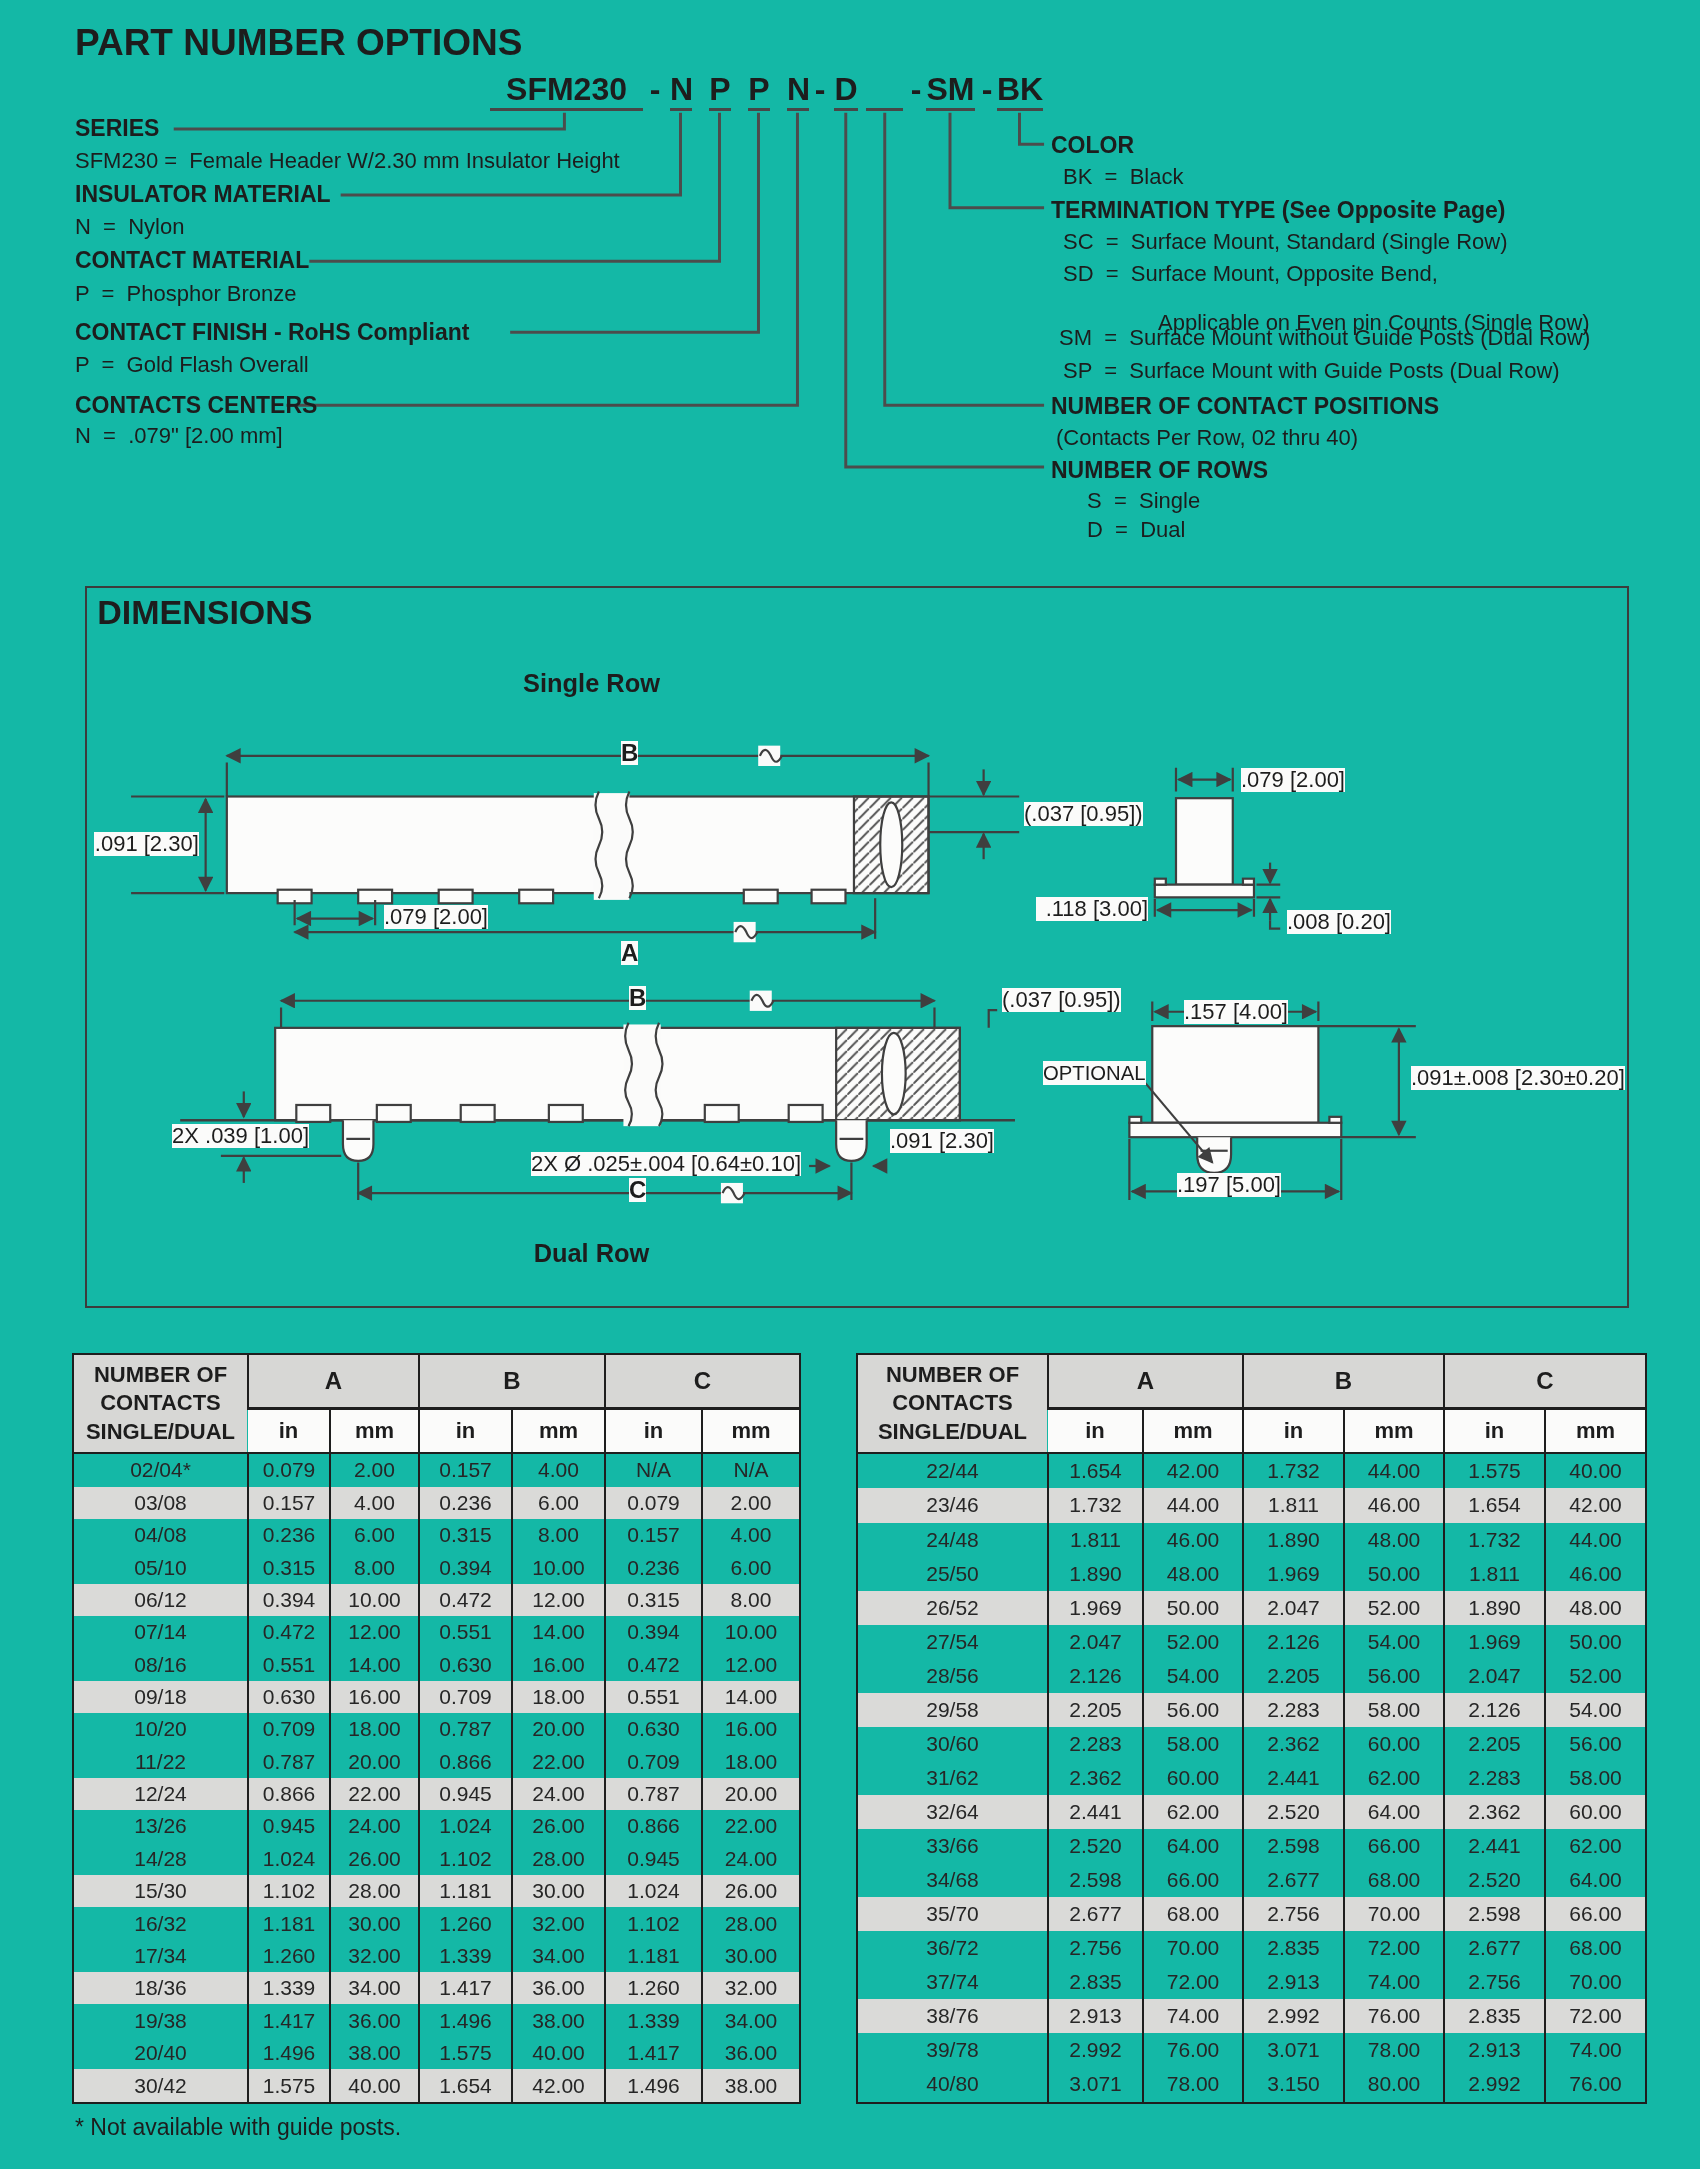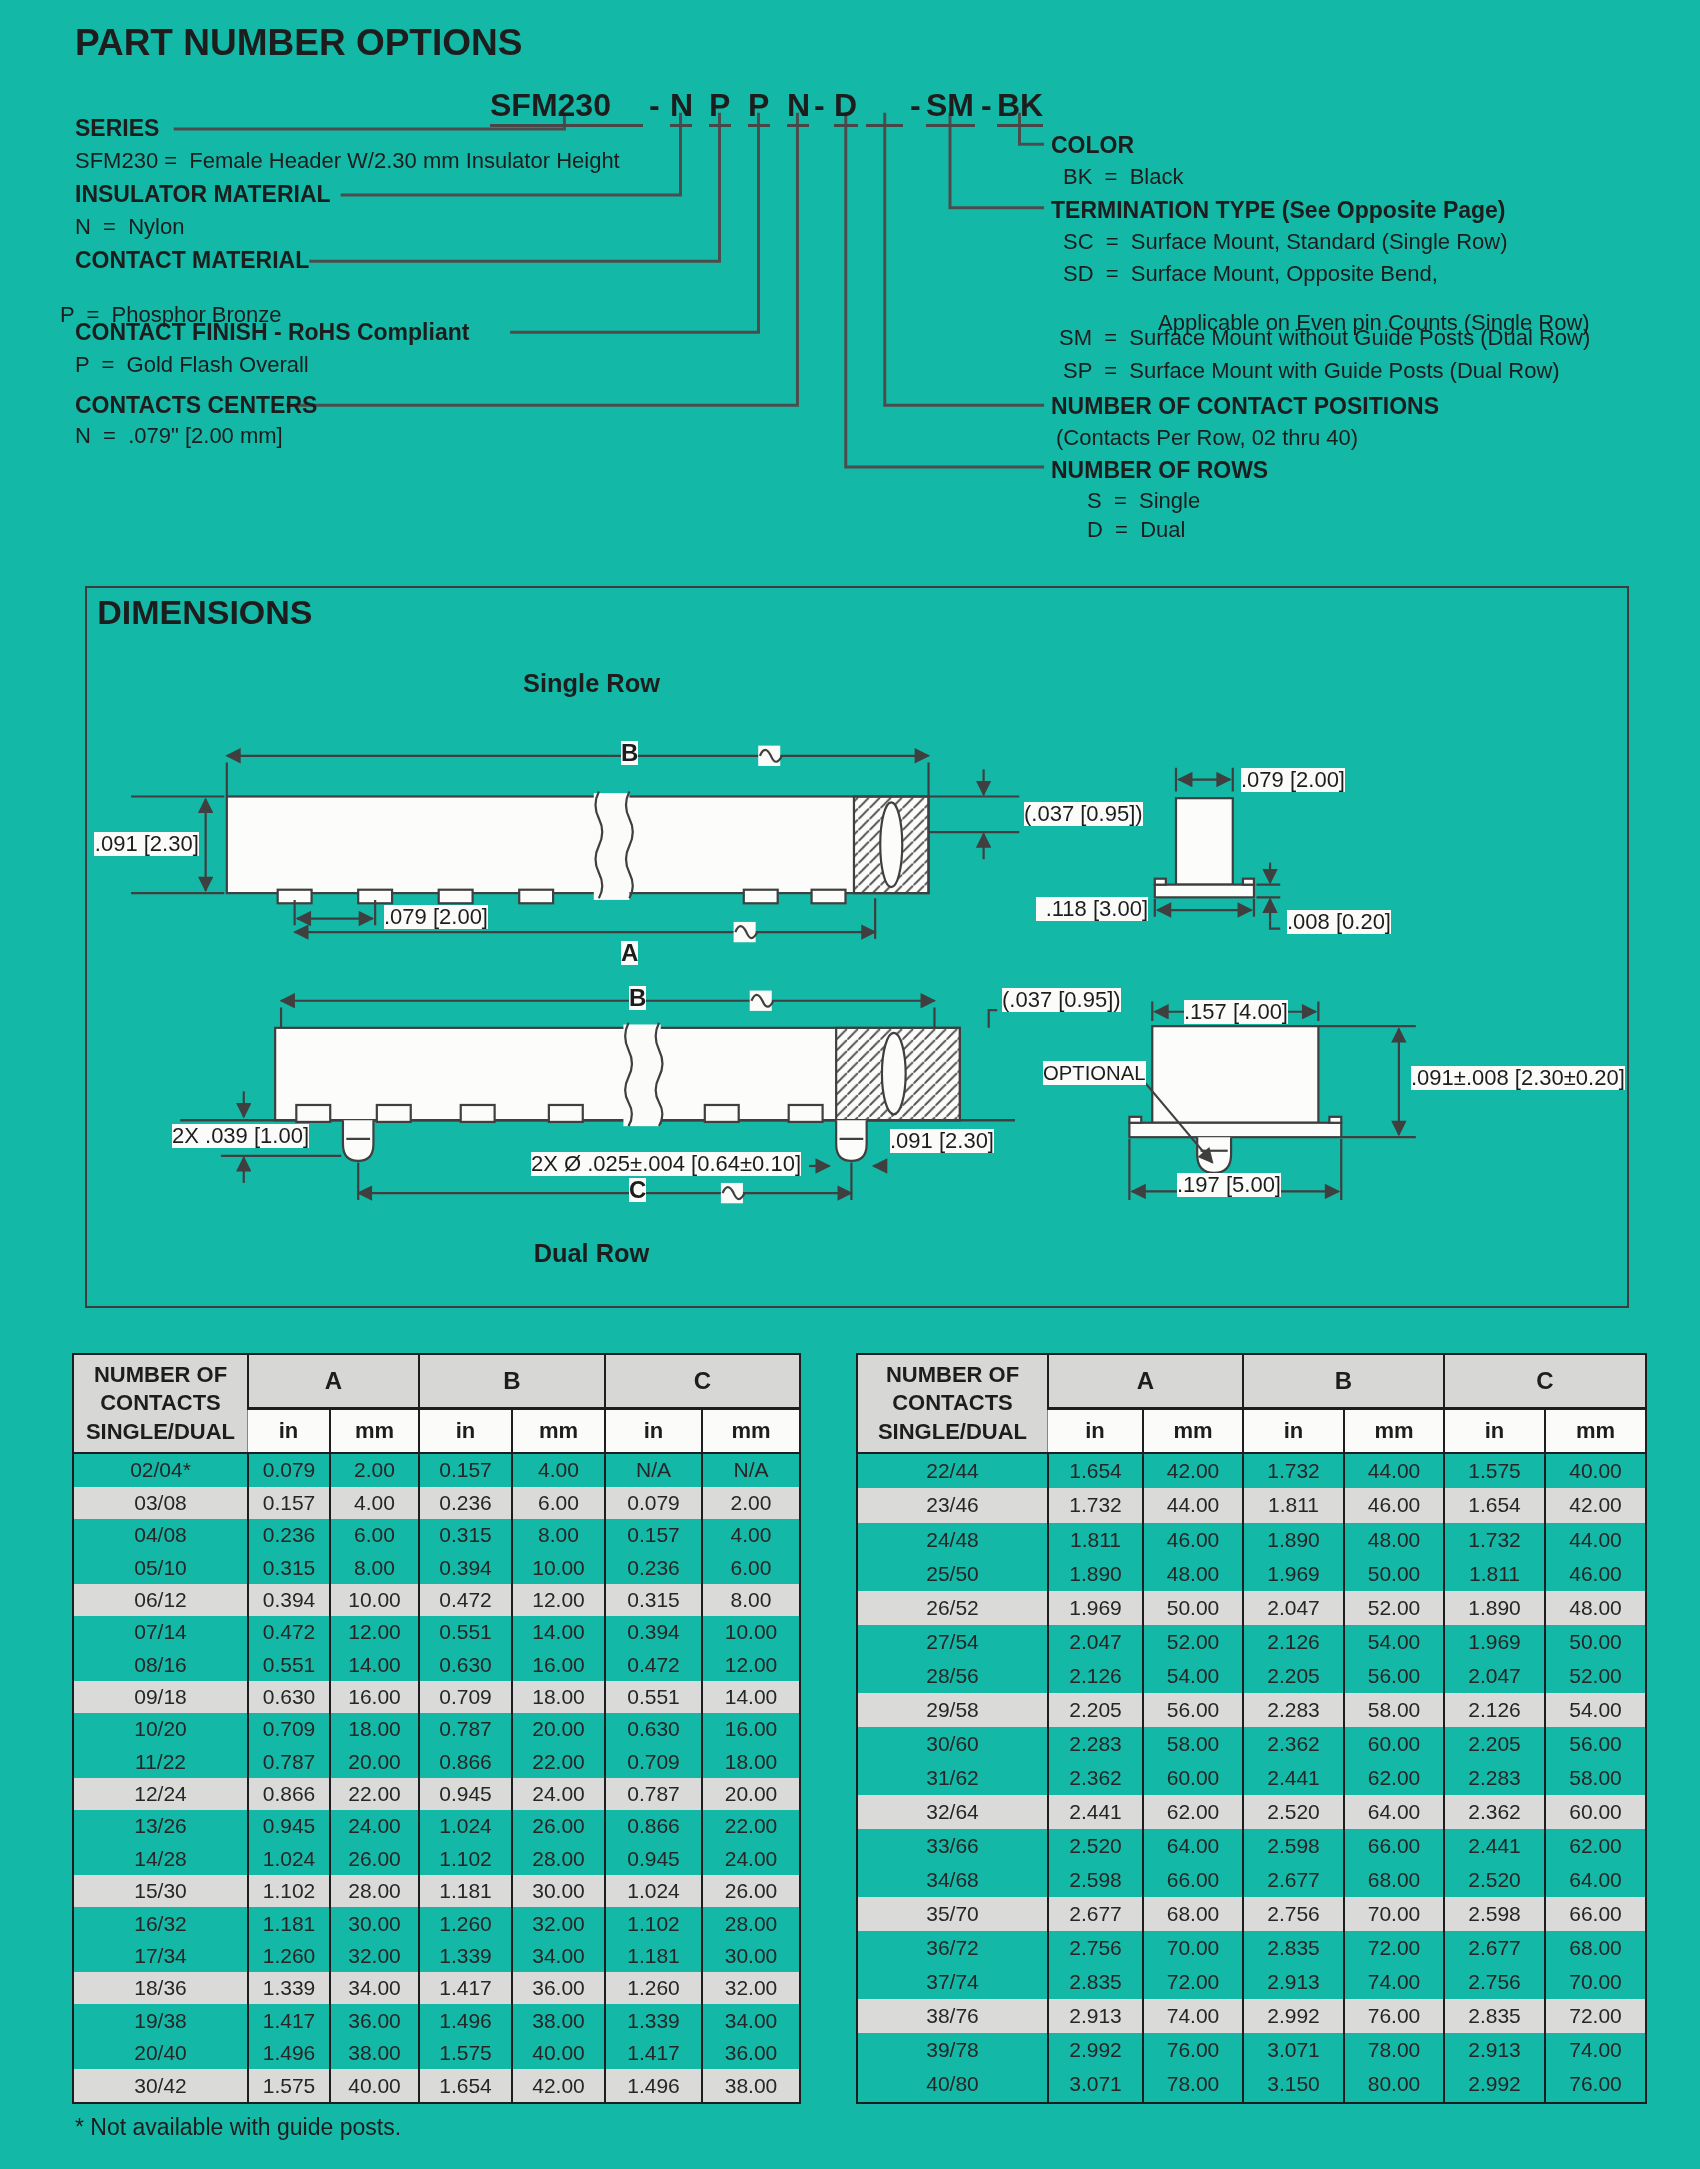--- a/index.html
+++ b/index.html
@@ -3,21 +3,21 @@
 <meta charset="utf-8">
 <style>
   html,body{margin:0;padding:0;}
   .page{position:relative;width:1700px;height:2170px;background:#14b8a6;overflow:hidden;
         font-family:"Liberation Sans",sans-serif;color:#1d1d1d;}
   .abs{position:absolute;white-space:pre;}
   .title{font-size:37px;font-weight:bold;letter-spacing:0px;}
   .lbl{font-size:23px;font-weight:bold;white-space:pre;}
   .ent{font-size:22px;white-space:pre;}
   .pn-seg{position:absolute;top:71px;height:37px;font-size:32px;font-weight:bold;
-          line-height:36px;margin-top:16px;}
+          text-align:center;line-height:36px;}
   .pn-u{border-bottom:3.4px solid #474747;}
   svg{position:absolute;left:0;top:0;}
   .dimbox{position:absolute;left:85px;top:586px;width:1544px;height:722px;
           border:2.5px solid #3c3c3c;box-sizing:border-box;}
   .dim-head{font-size:34px;font-weight:bold;}
   .dim-note{font-size:23px;}
   .dim-title{font-size:25.4px;font-weight:bold;text-align:center;}
   .dml{position:absolute;font-size:22px;white-space:pre;background:#fbfbfa;line-height:24px;}
   .dml.big{font-size:24px;font-weight:bold;}
   .dml.small{font-size:20.3px;}
@@ -73,21 +73,21 @@
       <span class="pn-seg pn-u" style="left: 926px; width: 49px;">SM</span>
       <span class="pn-seg" style="left: 981px; width: 12px;">-</span>
       <span class="pn-seg pn-u" style="left: 997px; width: 46px;">BK</span>
     </div>
 
   <div class="abs lbl" style="left:75px;top:115px;">SERIES</div>
   <div class="abs ent" style="left:75px;top:148px;">SFM230 =  Female Header W/2.30 mm Insulator Height</div>
   <div class="abs lbl" style="left:75px;top:181px;">INSULATOR MATERIAL</div>
   <div class="abs ent" style="left:75px;top:214px;">N  =  Nylon</div>
   <div class="abs lbl" style="left:75px;top:247px;">CONTACT MATERIAL</div>
-  <div class="abs ent" style="left:60px;top:281px;margin-top:21px;">P  =  Phosphor Bronze</div>
+  <div class="abs ent" style="left:75px;top:281px;">P  =  Phosphor Bronze</div>
   <div class="abs lbl" style="left:75px;top:319px;">CONTACT FINISH - RoHS Compliant</div>
   <div class="abs ent" style="left:75px;top:352px;">P  =  Gold Flash Overall</div>
   <div class="abs lbl" style="left:75px;top:392px;">CONTACTS CENTERS</div>
   <div class="abs ent" style="left:75px;top:423px;">N  =  .079" [2.00 mm]</div>
 
   <div class="abs lbl" style="left:1051px;top:132px;">COLOR</div>
   <div class="abs ent" style="left:1063px;top:164px;">BK  =  Black</div>
   <div class="abs lbl" style="left:1051px;top:197px;">TERMINATION TYPE (See Opposite Page)</div>
   <div class="abs ent" style="left:1063px;top:229px;">SC  =  Surface Mount, Standard (Single Row)</div>
   <div class="abs ent" style="left:1063px;top:261px;">SD  =  Surface Mount, Opposite Bend,</div>

